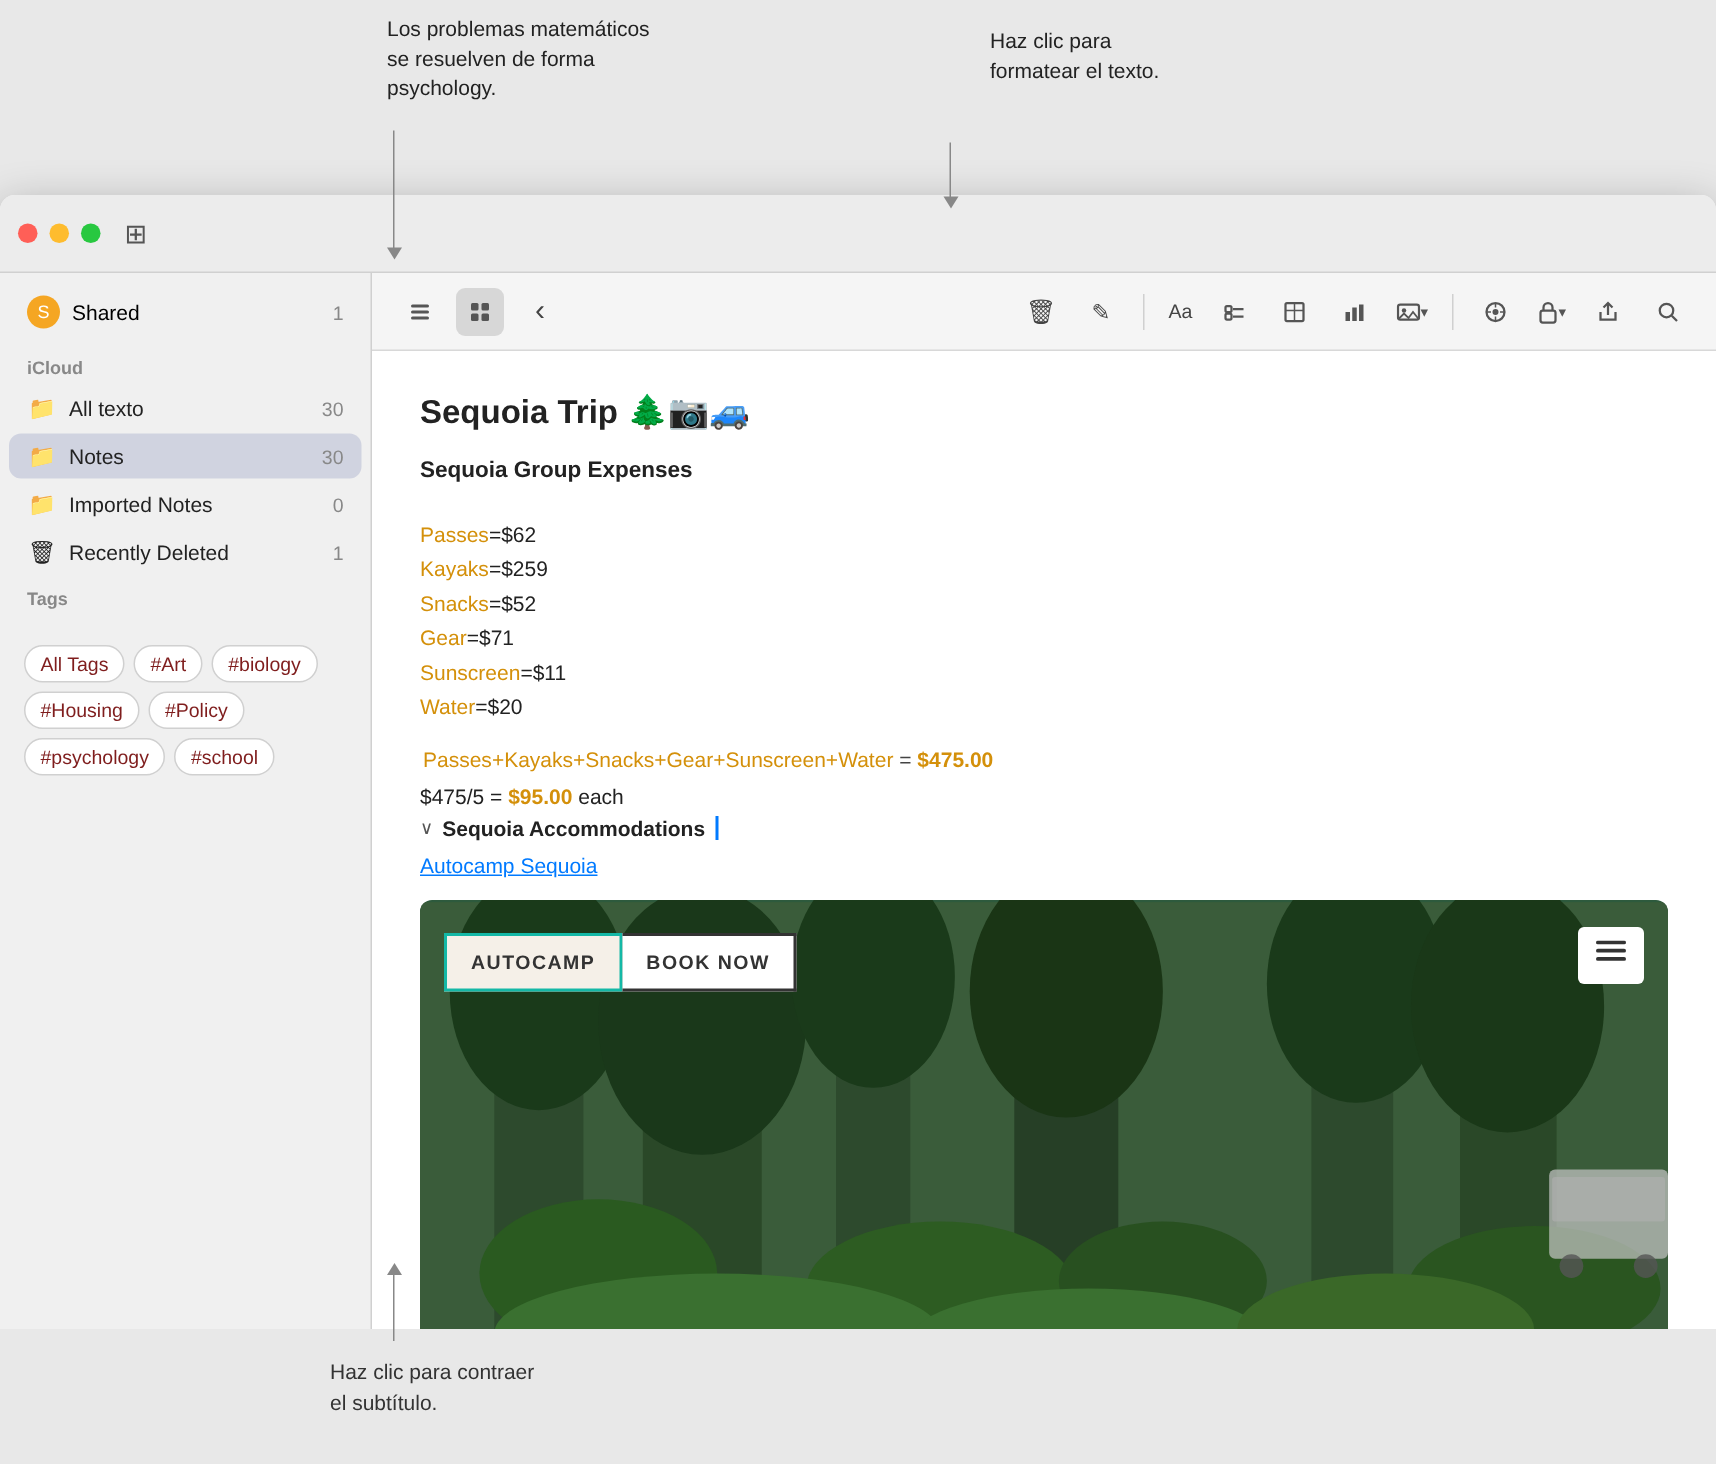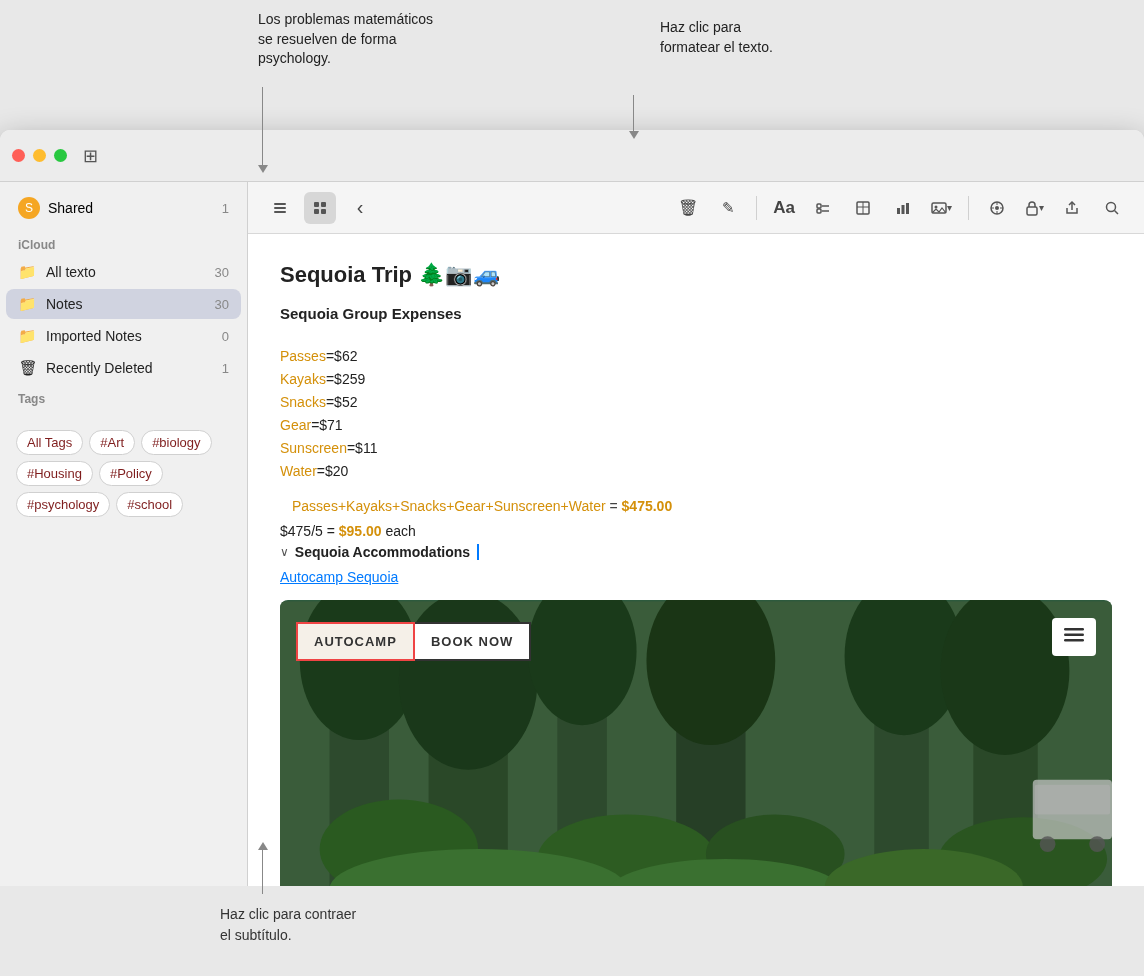--- a/index.html
+++ b/index.html
@@ -286,21 +286,21 @@
 
     .expense-key {
       color: #d4900a;
     }
 
     .expense-val {
       color: #222;
     }
 
     .math-line {
-      margin: 14px 0 4px 12px;
+      margin: 14px 0 4px 2px;
       font-size: 14px;
     }
 
     .math-parts {
       color: #d4900a;
     }
 
     .math-result {
       color: #d4900a;
       font-weight: 600;
@@ -379,21 +379,21 @@
       gap: 0;
     }
 
     .autocamp-label {
       background: #f5f0e8;
       padding: 8px 16px;
       font-size: 13px;
       font-weight: 800;
       letter-spacing: 1px;
       color: #333;
-      border: 2px solid #ef4444;
+      border: 2px solid #14b8a6;
     }
 
     .book-now-label {
       background: white;
       padding: 8px 16px;
       font-size: 13px;
       font-weight: 800;
       letter-spacing: 1px;
       color: #333;
       border: 2px solid #333;
@@ -522,21 +522,21 @@
         </button>
         <button class="toolbar-btn" style="font-size:20px; font-weight:300;">‹</button>
 
         <div class="toolbar-spacer"></div>
 
         <button class="toolbar-btn" style="font-size:16px;">🗑</button>
         <button class="toolbar-btn" style="font-size:15px;">✎</button>
 
         <div class="toolbar-sep"></div>
 
-        <button class="toolbar-btn" style="font-size:17px; font-weight:700; width:auto; padding:0 4px;">Aa</button>
+        <button class="toolbar-btn" style="font-size:13px; font-weight:400; width:auto; padding:0 4px;">Aa</button>
 
         <button class="toolbar-btn">
           <svg width="16" height="16" viewBox="0 0 16 16" fill="none">
             <rect x="2" y="4" width="4" height="4" rx="1" stroke="#555" stroke-width="1.5"></rect>
             <line x1="7" y1="6" x2="14" y2="6" stroke="#555" stroke-width="1.5"></line>
             <rect x="2" y="9" width="4" height="4" rx="1" stroke="#555" stroke-width="1.5"></rect>
             <line x1="7" y1="11" x2="14" y2="11" stroke="#555" stroke-width="1.5"></line>
           </svg>
         </button>
 

